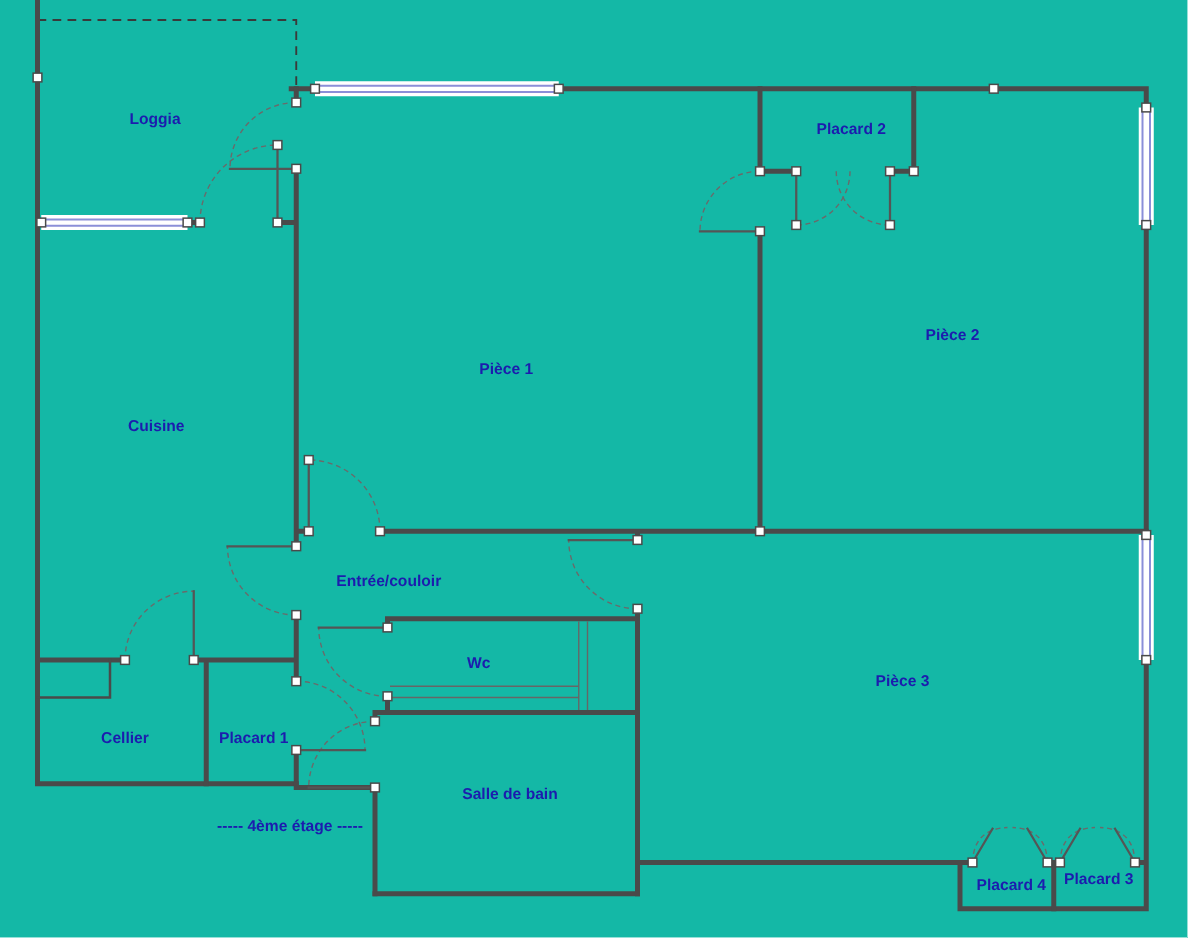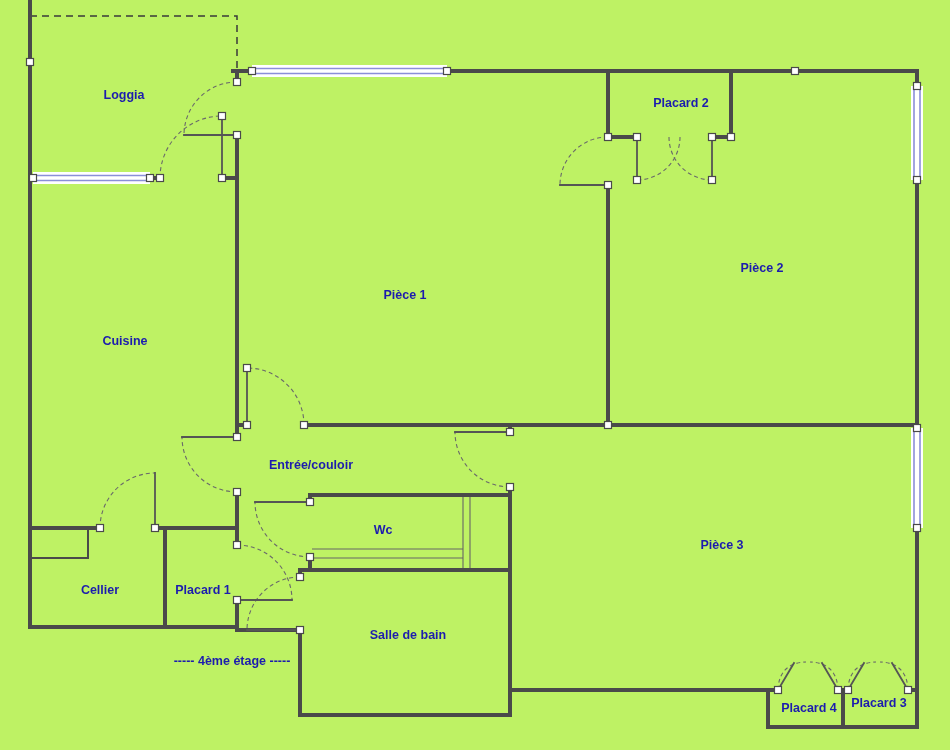--- a/index.html
+++ b/index.html
@@ -1,16 +1,16 @@
 <!DOCTYPE html>
 <html><head>
 <meta charset="utf-8">
 <style>
   html,body{margin:0;padding:0;background:#ffffff;}
-  #plan-page{position:relative;width:950px;height:750px;background:#bef264;overflow:hidden;}
+  #plan-page{position:relative;width:950px;height:750px;background:#14b8a6;overflow:hidden;}
   svg{display:block;}
   .wall{stroke:#4a4a4a;stroke-width:4;fill:none;stroke-linecap:square;}
   .wall-thin{stroke:#4a4a4a;stroke-width:2;fill:none;stroke-linecap:square;}
   .dashed-wall{stroke:#3a3a3a;stroke-width:1.5;fill:none;stroke-dasharray:7 5;}
   .door-arc{stroke:#6a6a6a;stroke-width:1.1;fill:none;stroke-dasharray:4 3;}
   .door-leaf{stroke:#555555;stroke-width:1.8;fill:none;stroke-linecap:square;}
   .window-bg{fill:#ffffff;stroke:none;}
   .window-line{stroke:#8b8fd8;stroke-width:1.6;fill:none;}
   .jamb-sq{fill:#ffffff;stroke:#4a4a4a;stroke-width:1.2;}
   .fixture{stroke:#666666;stroke-width:1.1;fill:none;}

